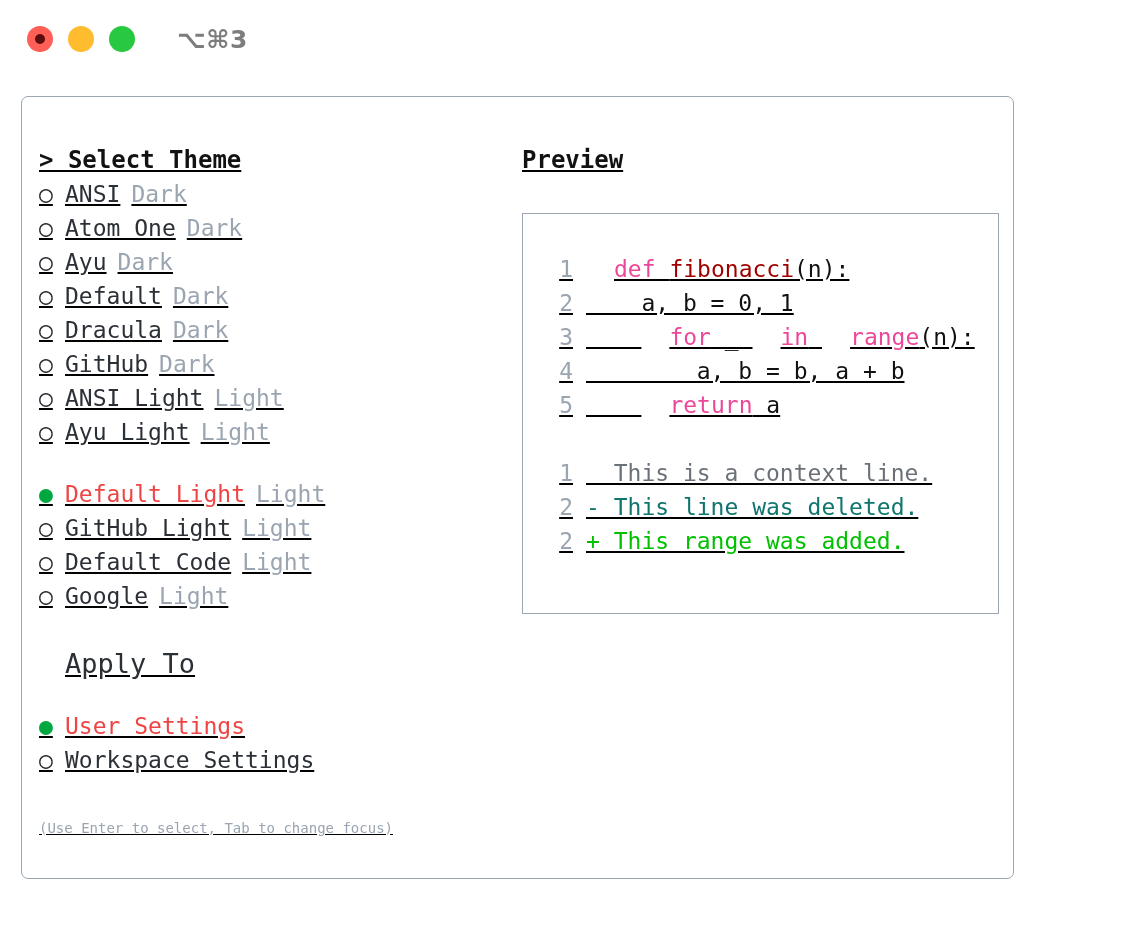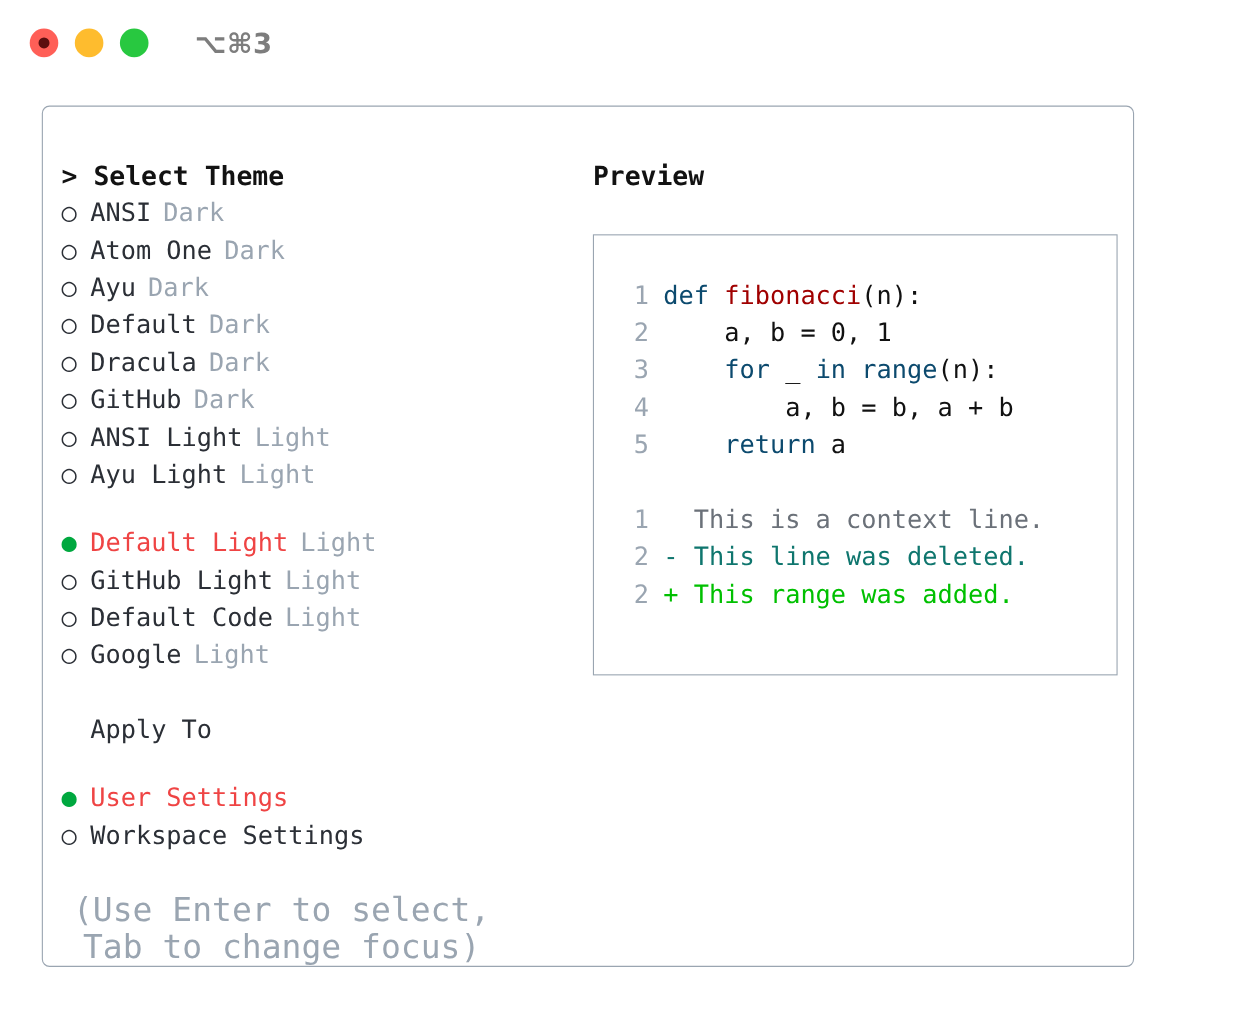--- a/index.html
+++ b/index.html
@@ -56,25 +56,26 @@
     font-size: 25px;
     font-weight: bold;
     color: #7d7d7d;
     letter-spacing: 0.5px;
     font-family: "DejaVu Sans", "Liberation Sans", sans-serif;
   }
 
   
   .panel {
     position: absolute;
-    left: 38px; top: 96px;
+    left: 21px; top: 96px;
     width: 993px; height: 783px;
     border: 1.5px solid #9aa5b1;
     border-radius: 7px;
     background: #ffffff;
+    text-decoration: underline;
   }
 
   .panel-inner {
     position: relative;
     width: 100%; height: 100%;
     padding: 46px 0 0 17px;
     display: flex;
   }
 
   
@@ -117,35 +118,34 @@
   .theme-row.selected .theme-name { color: #ef4444; margin-top: 28px; }
 
   .theme-cat {
     color: #9aa5b1;
     margin-left: 11px;
   }
 
   .section-gap { height: 34px; }
 
   .apply-header {
-    font-size: 23px;
+    font-size: 27px;
     color: #2b2f36;
     line-height: 34px;
     padding-left: 26px;
     white-space: pre;
   }
 
   .hint {
     margin-top: 34px;
-    font-size: 30px;
+    font-size: 14px;
     color: #9aa5b1;
     line-height: 34px;
     width: 400px;
     white-space: normal;
-    text-align: center;
   }
 
   
   .col-right {
     flex: 1 1 auto;
     padding-left: 15px;
   }
 
   .preview-header {
     font-size: 24px;
@@ -175,21 +175,21 @@
   .lineno {
     flex: 0 0 30px;
     width: 30px;
     text-align: right;
     color: #9aa5b1;
     margin-right: 13px;
   }
 
   .code-text { white-space: pre; }
 
-  .tok-kw      { color: #0c4a6e; }
+  .tok-kw      { color: #ec4899; margin-left: 28px; }
   .tok-fn      { color: #a00000; }
   .tok-plain   { color: #111111; }
   .tok-ctx     { color: #6b7179; }
   .tok-del     { color: #0f766e; }
   .tok-add     { color: #00c000; }
 
   .blank-line { height: 34px; }
 </style>
 </head>
 <body>

